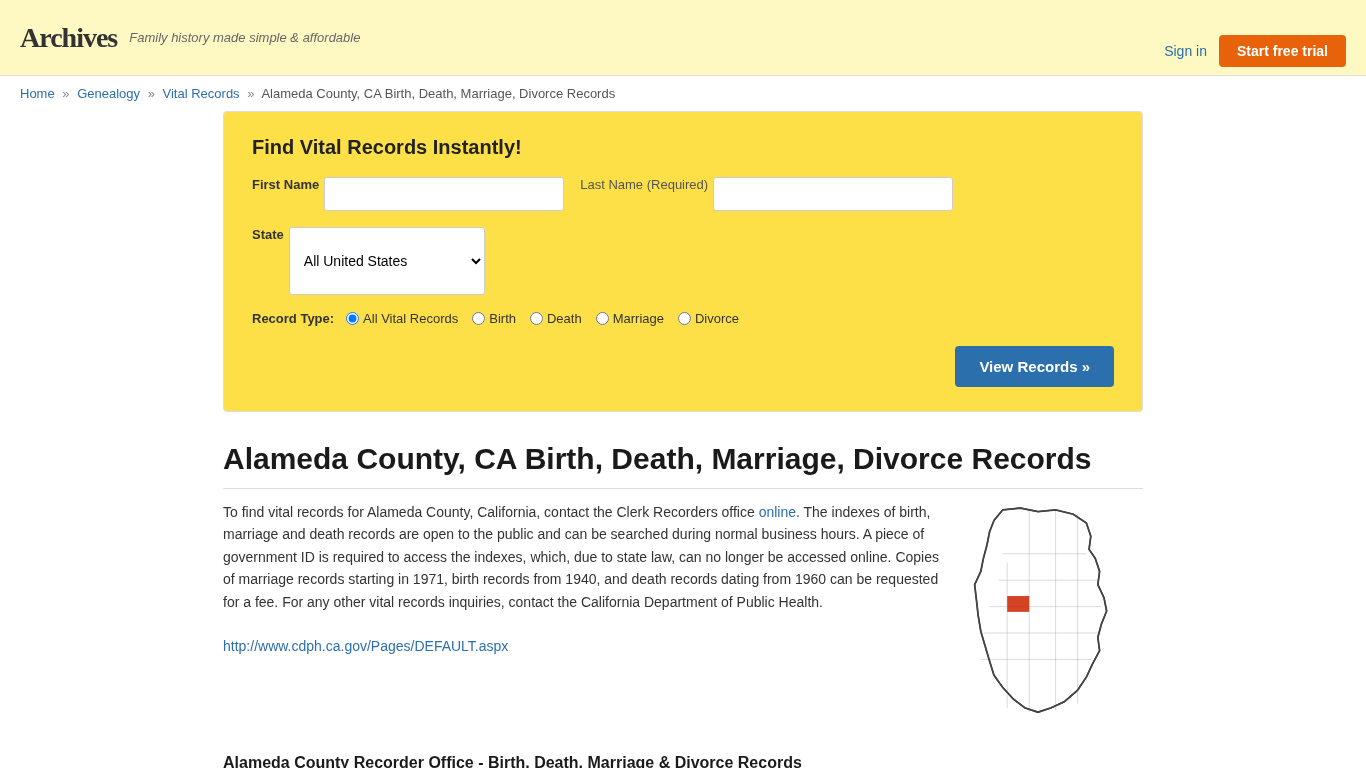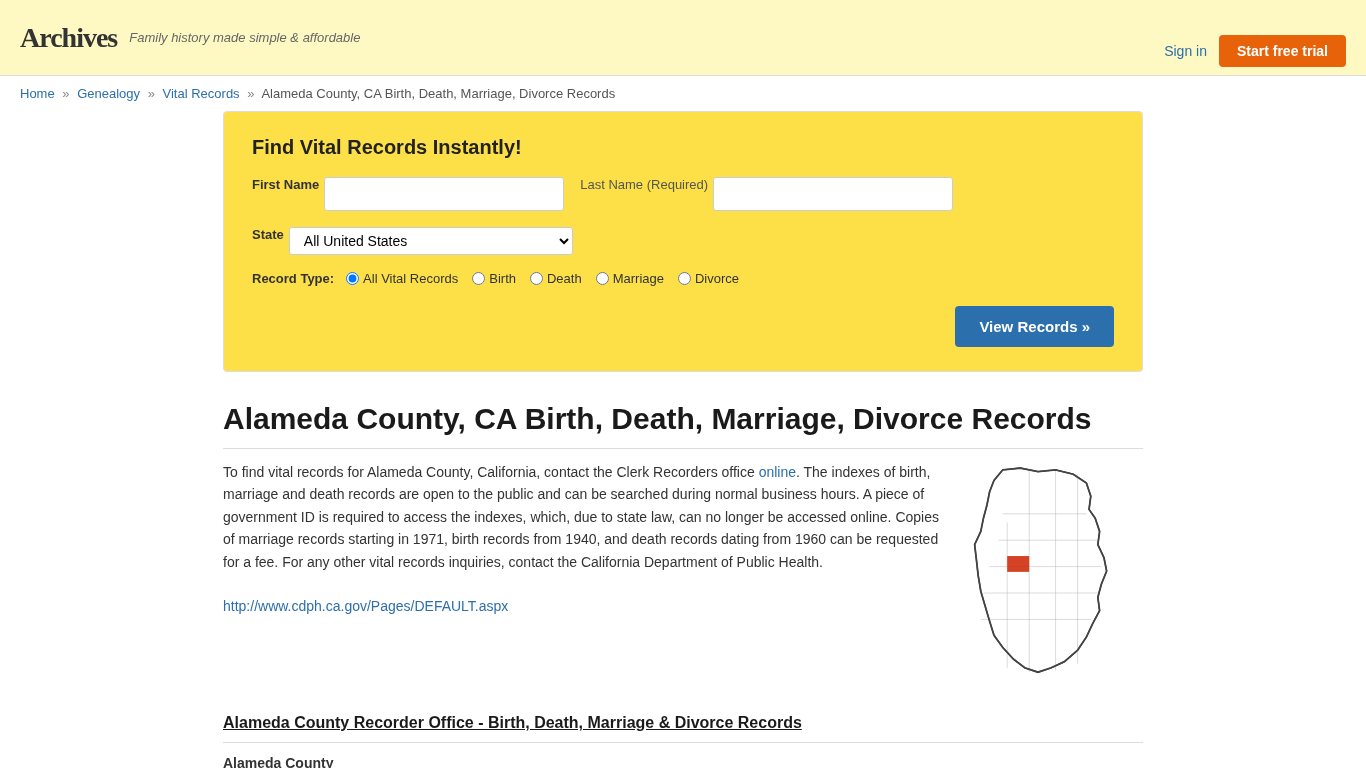--- a/index.html
+++ b/index.html
@@ -116,22 +116,22 @@
     }
     .field-group input[type="text"] {
       width: 240px;
       padding: 8px 10px;
       border: 1px solid #ccc;
       border-radius: 3px;
       font-size: 14px;
       background: #fff;
     }
     .field-group select {
-      width: 284px;
-      padding: 4px 10px;
+      width: 196px;
+      padding: 24px 10px;
       border: 1px solid #ccc;
       border-radius: 3px;
       font-size: 14px;
       background: #fff;
       appearance: auto;
     }
     .record-type-row {
       display: flex;
       align-items: center;
       gap: 8px;

